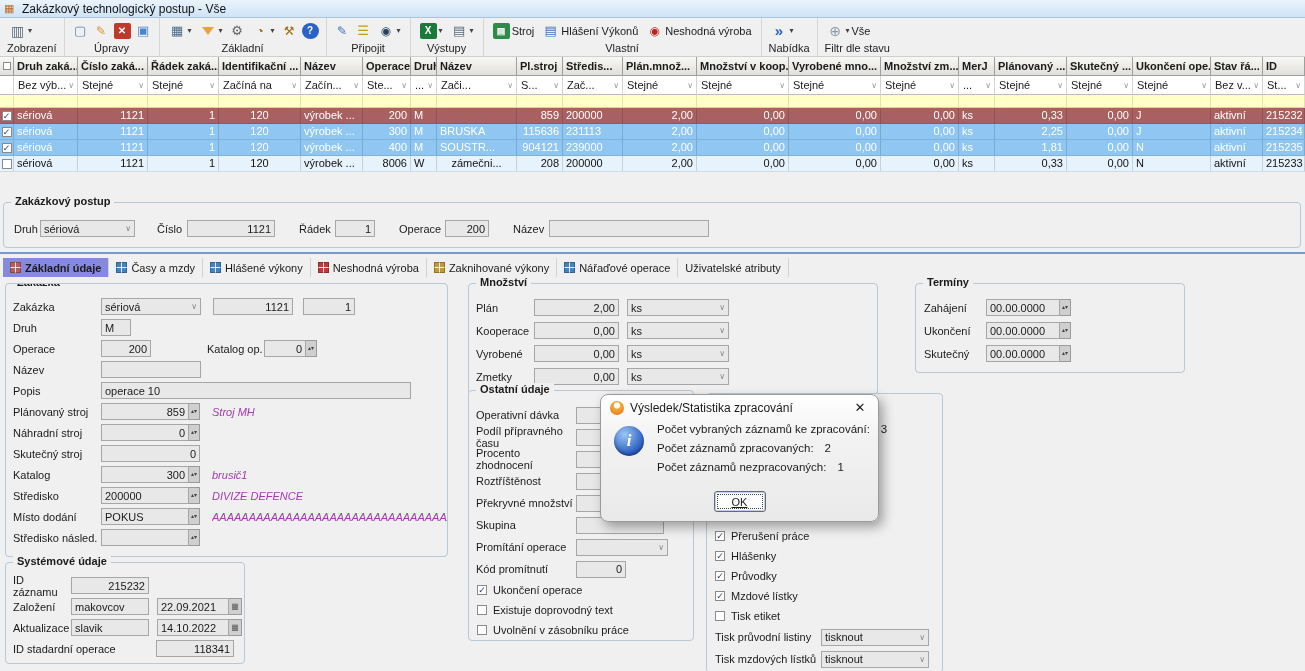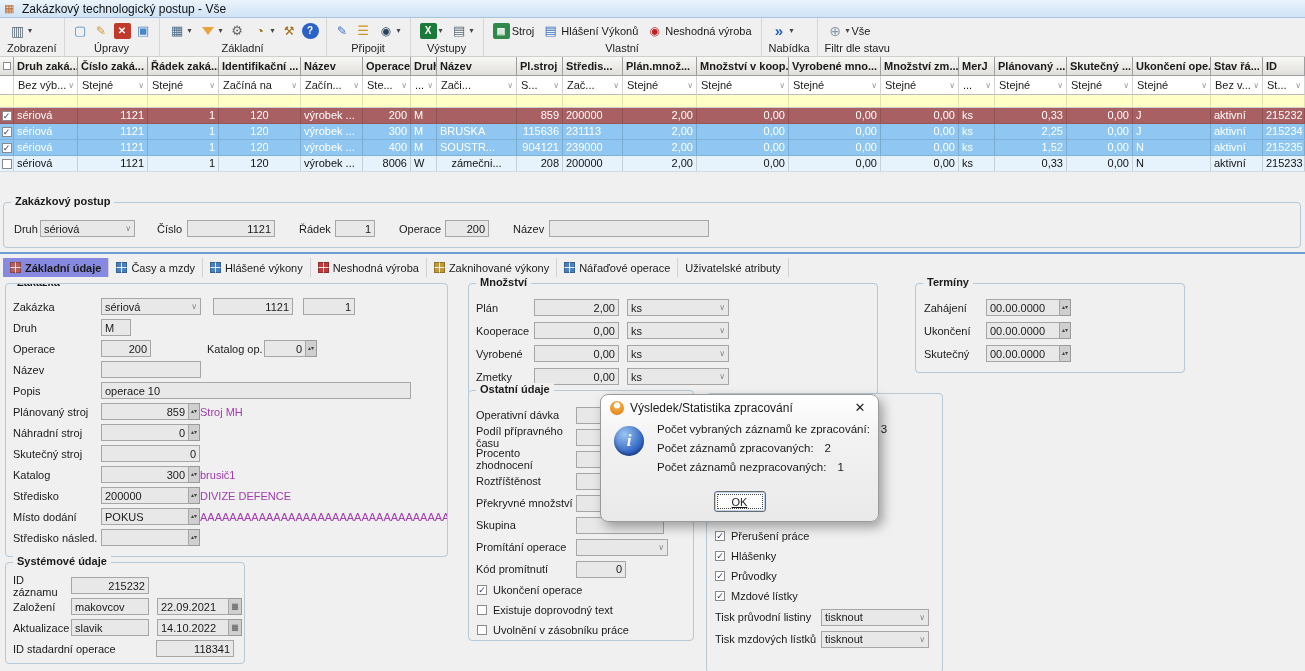--- a/index.html
+++ b/index.html
@@ -65,21 +65,21 @@
   .inp.num { justify-content:flex-end; }
   .sel { height:17px; background:#e8e8e8; border:1px solid #a6a6a6; padding:0 3px;
          display:inline-flex; align-items:center; overflow:hidden; white-space:nowrap; flex:none; }
   .sel .chev { margin-left:auto; color:#888; font-size:8px; }
   .spin { width:11px; height:17px; background:#cfcfcf; border:1px solid #9a9a9a; border-left:none;
           display:inline-flex; flex-direction:column; align-items:center; justify-content:center;
           font-size:6px; line-height:5px; color:#444; flex:none; }
   .calbtn { width:13px; height:17px; background:#cfcfcf; border:1px solid #9a9a9a; border-left:none;
             display:inline-flex; align-items:center; justify-content:center; font-size:8px; color:#555; flex:none; }
   .spinwrap { display:inline-flex; flex:none; }
-  .pnote { color:#a23ab0; margin-left:0; white-space:nowrap; overflow:hidden; }
+  .pnote { color:#a23ab0; margin-left:12px; white-space:nowrap; overflow:hidden;font-style:italic; }
   .zrow { display:flex; align-items:center; height:21px; padding-left:7px; overflow:hidden; }
   .zlbl { width:88px; flex:none; }
   .mrow { display:flex; align-items:center; height:23px; padding-left:7px; }
   .mlbl { width:58px; flex:none; }
   .trow { display:flex; align-items:center; height:23px; padding-left:8px; }
   .tlbl2 { width:62px; flex:none; }
   .orow { display:flex; align-items:center; height:22px; padding-left:7px; }
   .olbl { width:100px; flex:none; }
   .cbrow { display:flex; align-items:center; height:20px; padding-left:8px; gap:6px; }
   .cbrow .lbl { white-space:nowrap; }
@@ -423,21 +423,21 @@
       <div class="dcell" style="width: 48px; text-align: right;">400</div>
       <div class="dcell" style="width: 26px; text-align: left;">M</div>
       <div class="dcell" style="width: 80px; text-align: left;">SOUSTR...</div>
       <div class="dcell" style="width: 46px; text-align: right;">904121</div>
       <div class="dcell" style="width: 60px; text-align: left;">239000</div>
       <div class="dcell" style="width: 74px; text-align: right;">2,00</div>
       <div class="dcell" style="width: 92px; text-align: right;">0,00</div>
       <div class="dcell" style="width: 92px; text-align: right;">0,00</div>
       <div class="dcell" style="width: 78px; text-align: right;">0,00</div>
       <div class="dcell" style="width: 36px; text-align: left;">ks</div>
-      <div class="dcell" style="width: 72px; text-align: right;">1,52</div>
+      <div class="dcell" style="width: 72px; text-align: right;">1,81</div>
       <div class="dcell" style="width: 66px; text-align: right;">0,00</div>
       <div class="dcell" style="width: 78px; text-align: left;">N</div>
       <div class="dcell" style="width: 52px; text-align: left;">aktivní</div>
       <div class="dcell" style="width: 42px; text-align: right;">215235</div>
     </div>
     <div class="grow drow r-plain">
       <div class="dcell selcell" style="width: 14px;">
         <span class="cbx"></span>
       </div>
       <div class="dcell" style="width: 64px; text-align: left;">sériová</div>
@@ -757,20 +757,24 @@
         <span class="lbl">Hlášenky</span>
       </div>
       <div class="cbrow">
         <span class="cbx">✓</span>
         <span class="lbl">Průvodky</span>
       </div>
       <div class="cbrow">
         <span class="cbx">✓</span>
         <span class="lbl">Mzdové lístky</span>
       </div>
+      <div class="cbrow">
+        <span class="cbx"></span>
+        <span class="lbl">Tisk etiket</span>
+      </div>
     </div>
   <div class="cbrow" style="height:22px">
     <span class="lbl" style="width:100px;flex:none">Tisk průvodní listiny</span>
     <span class="sel" style="width:108px">
       <span>tisknout</span>
       <span class="chev">∨</span>
     </span>
   </div>
   <div class="cbrow" style="height:22px">
     <span class="lbl" style="width:100px;flex:none">Tisk mzdových lístků</span>

